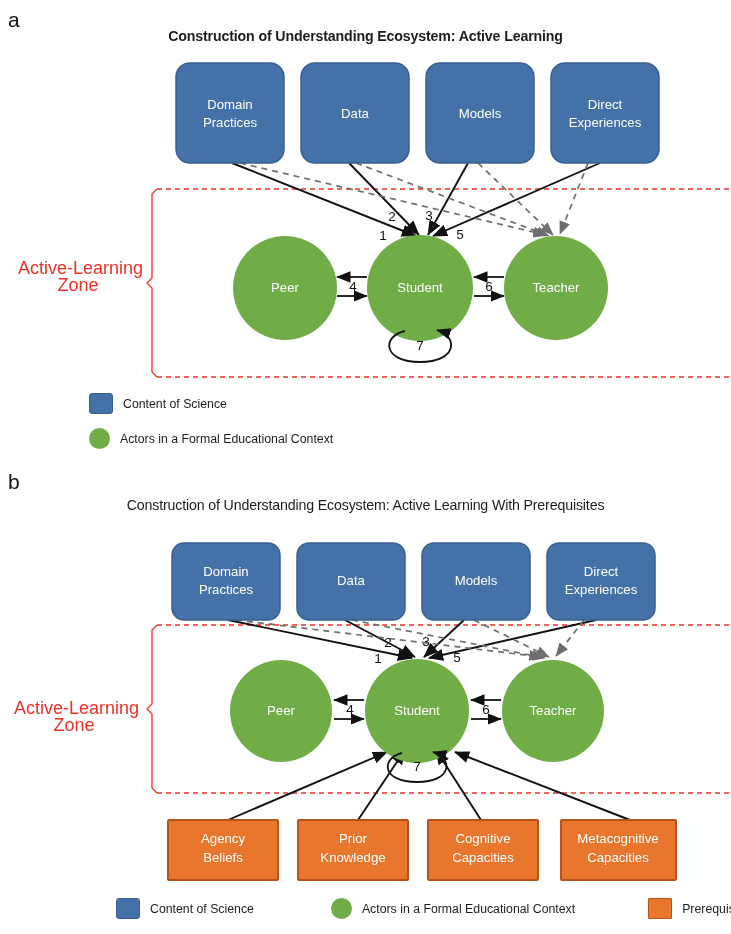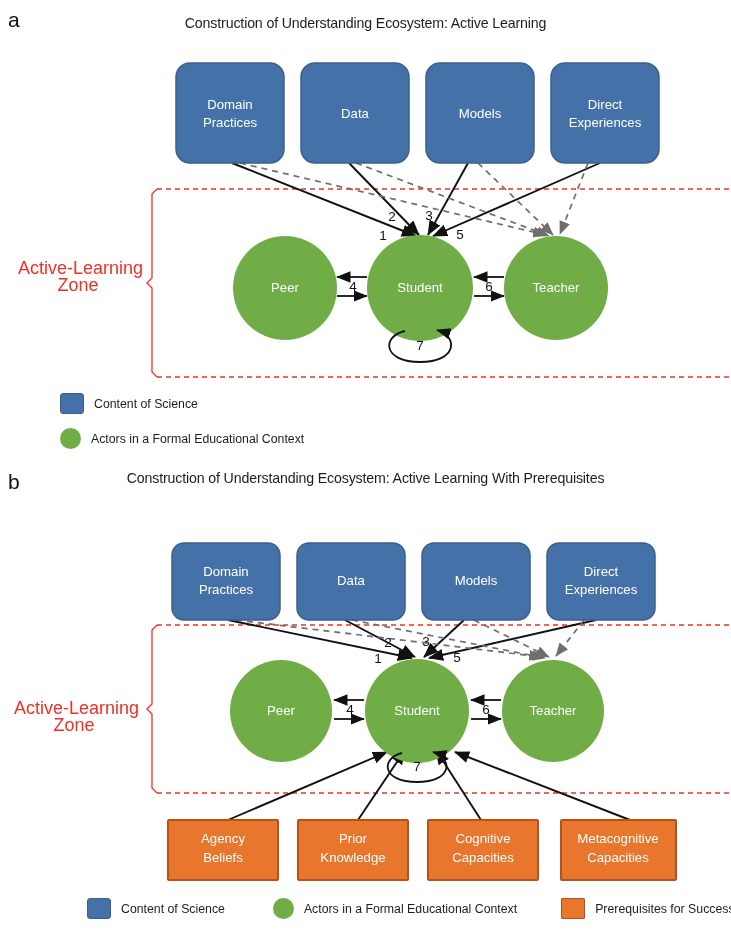--- a/index.html
+++ b/index.html
@@ -58,20 +58,21 @@
     white-space: nowrap;
   }
   .legend-row {
     position: absolute;
     display: flex;
     align-items: center;
   }
   .legend-item {
     display: flex;
     align-items: center;
+    margin-left: 29px;
   }
   .legend-swatch-square {
     width: 22px;
     height: 19px;
     border-radius: 3px;
     background: #4472a8;
     border: 1.2px solid #3a5f90;
     flex: none;
   }
   .legend-swatch-square.orange {
@@ -91,21 +92,21 @@
     color: #1d1d1d;
     margin-left: 10px;
     white-space: nowrap;
   }
 </style>
 </head>
 <body>
 
 <div class="panel-letter" style="left:8px; top:8px;">a</div>
 
-<div class="fig-title" style="left:0; top:15px; width:731px;">Construction of Understanding Ecosystem: Active Learning</div>
+<div class="fig-title" style="left:0; top:28px; width:731px;font-weight:bold;">Construction of Understanding Ecosystem: Active Learning</div>
 
 <svg class="diagram" width="731" height="440" viewBox="0 0 731 440">
   <defs>
     <marker id="arrowSolidA" markerWidth="9" markerHeight="9" refX="7.5" refY="3.2" orient="auto" markerUnits="strokeWidth">
       <path d="M0,0 L8,3.2 L0,6.4 z" fill="#111111"></path>
     </marker>
     <marker id="arrowDashA" markerWidth="9" markerHeight="9" refX="7.5" refY="3.2" orient="auto" markerUnits="strokeWidth">
       <path d="M0,0 L8,3.2 L0,6.4 z" fill="#6e6e6e"></path>
     </marker>
   </defs>
@@ -193,21 +194,21 @@
 
 <div class="legend-row" style="left:60px; top:428px;">
   <div class="legend-item">
     <div class="legend-swatch-circle"></div>
     <div class="legend-text">Actors in a Formal Educational Context</div>
   </div>
 </div>
 
 <div class="panel-letter" style="left:8px; top:470px;">b</div>
 
-<div class="fig-title" style="left:0; top:470px; width:731px;">Construction of Understanding Ecosystem: Active Learning With Prerequisites</div>
+<div class="fig-title" style="left:0; top:497px; width:731px;">Construction of Understanding Ecosystem: Active Learning With Prerequisites</div>
 
 <svg class="diagram" width="731" height="400" viewBox="0 0 731 400" style="top:530px;">
   <defs>
     <marker id="arrowSolidB" markerWidth="9" markerHeight="9" refX="7.5" refY="3.2" orient="auto" markerUnits="strokeWidth">
       <path d="M0,0 L8,3.2 L0,6.4 z" fill="#111111"></path>
     </marker>
     <marker id="arrowDashB" markerWidth="9" markerHeight="9" refX="7.5" refY="3.2" orient="auto" markerUnits="strokeWidth">
       <path d="M0,0 L8,3.2 L0,6.4 z" fill="#6e6e6e"></path>
     </marker>
   </defs>

